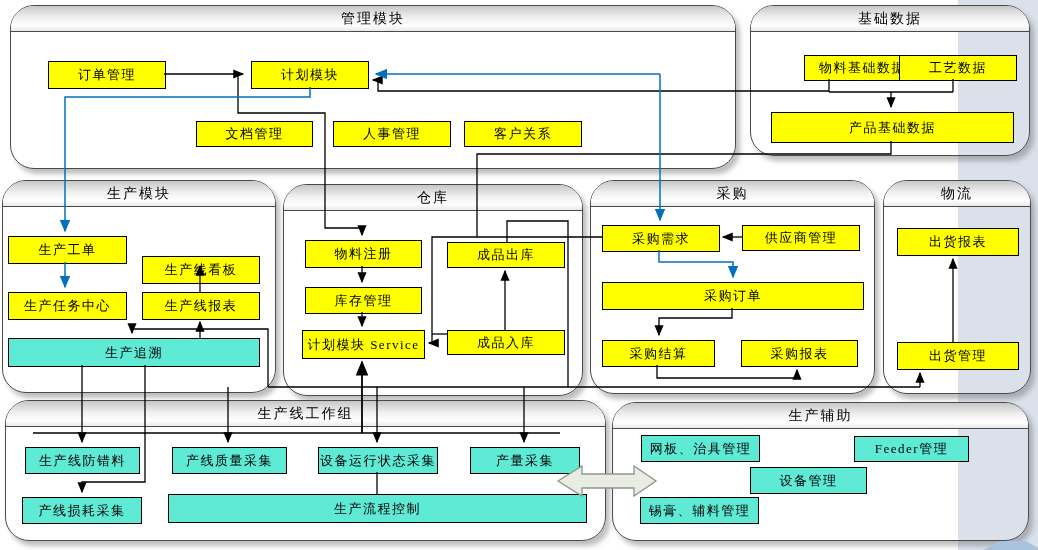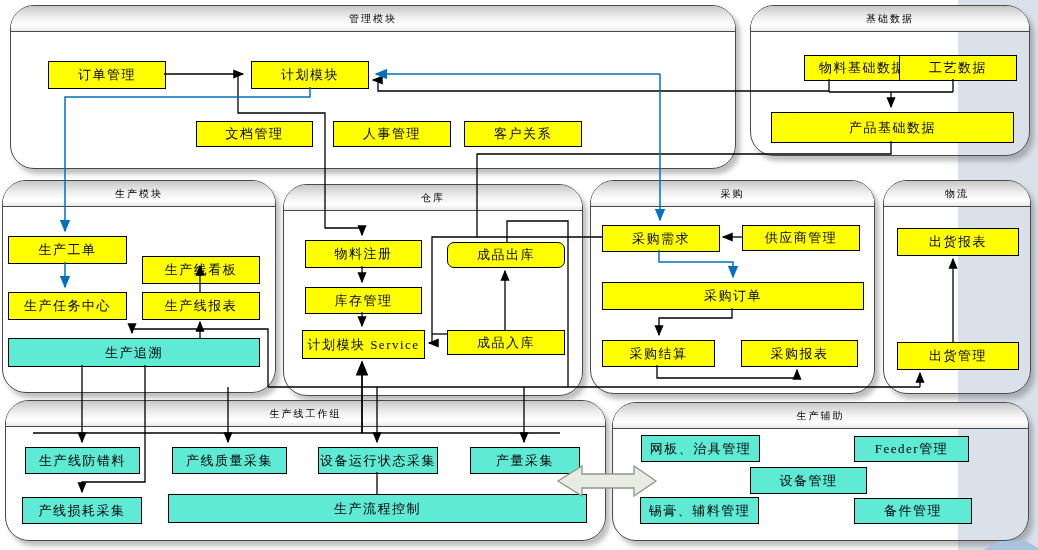--- a/index.html
+++ b/index.html
@@ -24,21 +24,21 @@
     background:transparent;
     box-shadow:4px 5px 5px rgba(110,110,110,.45);
     z-index:1;
   }
   .container .hdr{
     height:25px;
     border-bottom:1.5px solid #4a4a4a;
     border-radius:22px 22px 0 0;
     background:linear-gradient(180deg,#c7c7c7 0%,#efefef 45%,#ffffff 78%,#e9e9e9 100%);
     display:flex;align-items:center;justify-content:center;
-    font-size:10px;letter-spacing:2px;color:#000;
+    font-size:14px;letter-spacing:2px;color:#000;
   }
   .box{
     position:absolute;
     border:1.4px solid #000;
     display:flex;align-items:center;justify-content:center;
     font-size:13px;letter-spacing:1.5px;color:#000;
     white-space:nowrap;overflow:hidden;
     z-index:2;
   }
   .yellow{background:#FFFF00;}
@@ -92,21 +92,21 @@
 
   <div class="box yellow" style="left:8px;top:236px;width:117px;height:26px;">生产工单</div>
   <div class="box yellow" style="left:142px;top:236px;width:116px;height:26px;margin-top:20px;">生产线看板</div>
   <div class="box yellow" style="left:8px;top:292px;width:117px;height:26px;">生产任务中心</div>
   <div class="box yellow" style="left:142px;top:292px;width:116px;height:26px;">生产线报表</div>
   <div class="box green" style="left:8px;top:338px;width:250px;height:27px;">生产追溯</div>
 
   <div class="box yellow" style="left:305px;top:240px;width:115px;height:26px;">物料注册</div>
   <div class="box yellow" style="left:305px;top:287px;width:115px;height:25px;">库存管理</div>
   <div class="box yellow" style="left:302px;top:330px;width:121px;height:27px;">计划模块 Service</div>
-  <div class="box yellow" style="left:447px;top:242px;width:116px;height:24px;border-radius:7px;">成品出库</div>
+  <div class="box yellow" style="left:447px;top:242px;width:116px;height:24px;">成品出库</div>
   <div class="box yellow" style="left:447px;top:330px;width:116px;height:23px;">成品入库</div>
 
   <div class="box yellow" style="left:602px;top:225px;width:116px;height:25px;">采购需求</div>
   <div class="box yellow" style="left:742px;top:225px;width:116px;height:24px;">供应商管理</div>
   <div class="box yellow" style="left:602px;top:282px;width:260px;height:26px;">采购订单</div>
   <div class="box yellow" style="left:602px;top:340px;width:111px;height:25px;">采购结算</div>
   <div class="box yellow" style="left:741px;top:340px;width:115px;height:25px;">采购报表</div>
 
   <div class="box yellow" style="left:897px;top:228px;width:120px;height:26px;">出货报表</div>
   <div class="box yellow" style="left:897px;top:342px;width:120px;height:26px;">出货管理</div>
@@ -115,21 +115,20 @@
   <div class="box green" style="left:172px;top:447px;width:113px;height:25px;">产线质量采集</div>
   <div class="box green" style="left:318px;top:447px;width:118px;height:25px;">设备运行状态采集</div>
   <div class="box green" style="left:470px;top:447px;width:108px;height:25px;">产量采集</div>
   <div class="box green" style="left:22px;top:497px;width:118px;height:25px;">产线损耗采集</div>
   <div class="box green" style="left:168px;top:494px;width:417px;height:27px;">生产流程控制</div>
 
   <div class="box green" style="left:641px;top:435px;width:117px;height:25px;">网板、治具管理</div>
   <div class="box green" style="left:854px;top:436px;width:113px;height:24px;">Feeder管理</div>
   <div class="box green" style="left:750px;top:467px;width:115px;height:25px;">设备管理</div>
   <div class="box green" style="left:640px;top:497px;width:117px;height:25px;">锡膏、辅料管理</div>
-  <div class="box green" style="left:854px;top:498px;width:116px;height:24px;">备件管理</div>
 
   <svg id="wires" viewBox="0 0 1038 550">
     <defs>
       <marker id="ab" markerWidth="9" markerHeight="7" refX="7.5" refY="3.5" orient="auto">
         <path d="M0,0 L8.5,3.5 L0,7 z" fill="#000"></path>
       </marker>
       <marker id="au" markerWidth="9" markerHeight="7" refX="7.5" refY="3.5" orient="auto">
         <path d="M0,0 L8.5,3.5 L0,7 z" fill="#0070C0"></path>
       </marker>
     </defs>

